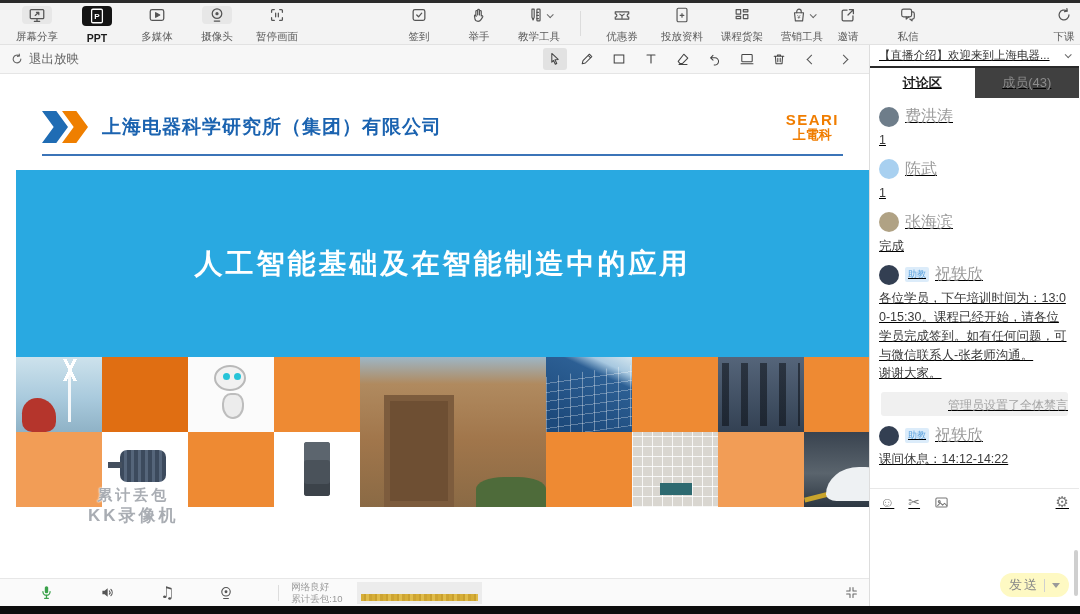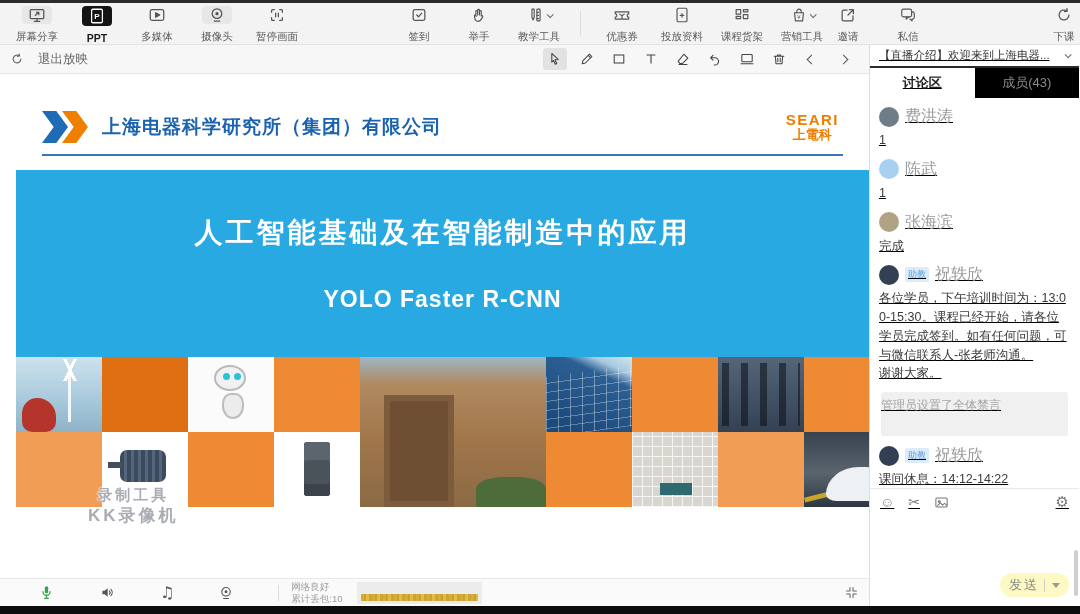--- a/index.html
+++ b/index.html
@@ -26,21 +26,21 @@
   .tb-item.endclass { margin-left:96px; }
 
   svg.ic { display:block; }
 
   
   .workspace { display:flex; height:561px; }
   .main { width:870px; display:flex; flex-direction:column; border-right:1px solid #ddd; }
 
   
   .slide-toolbar { height:29px; background:#f7f7f7; border-bottom:1px solid #e5e5e5; display:flex; align-items:center; }
-  .exit-show { display:flex; align-items:center; gap:14px; margin-left:10px; font-size:12.5px; color:#666; cursor:pointer; }
+  .exit-show { display:flex; align-items:center; gap:5px; margin-left:10px; font-size:12.5px; color:#666; cursor:pointer; }
   .draw-tools { margin-left:auto; margin-right:14px; display:flex; align-items:center; gap:8px; }
   .tool { width:24px; height:22px; display:flex; align-items:center; justify-content:center; border-radius:3px; cursor:pointer; }
   .tool.active { background:#e2e2e2; }
   .nav-chev { width:7px; height:7px; display:inline-block; border-left:1.5px solid #555; border-bottom:1.5px solid #555; }
   .nav-chev.prev { transform:rotate(45deg); }
   .nav-chev.next { transform:rotate(-135deg); }
 
   
   .slide { height:504px; background:#fff; position:relative; overflow:hidden;padding-left:16px; }
   .slide-head { height:96px; display:flex; align-items:center; padding:10px 26px 0 26px; position:relative; }
@@ -121,29 +121,29 @@
   .collapse-ic { margin-left:auto; margin-right:10px; cursor:pointer; display:flex; }
 
   
   .sidebar { width:209px; display:flex; flex-direction:column; background:#fff;text-decoration:underline; }
   .sb-header { height:23px; display:flex; align-items:center; padding:0 9px; border-bottom:2px solid #2a2a2a; cursor:pointer; }
   .sb-header-title { font-size:11.5px; color:#333; white-space:nowrap; overflow:hidden; }
   .sb-header .chev { margin-left:auto; }
   .sb-tabs { height:30px; display:flex; }
   .sb-tab { flex:1; display:flex; align-items:center; justify-content:center; font-size:13px; cursor:pointer; }
   .sb-tab.active { background:#fff; color:#222; font-weight:bold; }
-  .sb-tab.inactive { background:#000000; color:#8c8c8c; }
+  .sb-tab.inactive { background:#404040; color:#8c8c8c; }
   .chat { flex:1; overflow:hidden; padding:8px 9px 0 9px; }
   .msg { margin-bottom:9px; }
   .msg-head { display:flex; align-items:center; gap:6px; margin-bottom:4px; }
   .avatar { width:20px; height:20px; border-radius:50%; flex:none; display:inline-block; }
   .badge { font-size:9px; color:#58a0dd; background:#dcecfa; border-radius:2px; padding:1px 3px; }
   .uname { font-size:16px; color:#9b9b9b; }
   .msg-body { font-size:12.5px; color:#3a3a3a; line-height:1.5; word-break:break-all; }
-  .sysmsg { margin:9px 2px; background:#f0f0f0; color:#a3a3a3; font-size:12px; text-align:left; height:44px; line-height:26px; border-radius:3px; }
+  .sysmsg { margin:9px 2px; background:#f0f0f0; color:#a3a3a3; font-size:12px; text-align:right; height:24px; line-height:26px; border-radius:3px; }
   .composer { height:118px; border-top:1px solid #e8e8e8; position:relative; }
   .composer-icons { height:26px; display:flex; align-items:center; gap:14px; padding:0 10px; }
   .ci { color:#777; font-size:14px; cursor:pointer; display:flex; align-items:center; }
   .ci.gear { margin-left:auto; font-size:15px; }
   .send-row { position:absolute; right:10px; bottom:9px; }
   .send-pill { display:inline-flex; align-items:center; background:#fef9c3; border-radius:14px; padding:3px 9px; cursor:pointer; }
   .send-label { font-size:13px; color:#8a8a8a; letter-spacing:2px; }
   .send-sep { width:1px; height:13px; background:#cfcfcf; margin:0 7px 0 5px; }
   .send-caret { width:0; height:0; border-left:4px solid transparent; border-right:4px solid transparent; border-top:5px solid #9a9a9a; }
   .sb-scrollbar { position:absolute; right:1px; bottom:10px; width:4px; height:46px; background:#cfcfcf; border-radius:2px; }
@@ -369,21 +369,20 @@
         <span class="company-name">上海电器科学研究所（集团）有限公司</span>
         <span class="seari">
           <div class="seari-main">SEARI</div>
           <div class="seari-sub">上電科</div>
         </span>
         <span class="head-rule"></span>
       </div>
 
       <div class="banner">
         <div class="banner-title">人工智能基础及在智能制造中的应用</div>
-        <div class="banner-subtitle">YOLO Faster R-CNN</div>
       </div>
 
       <div class="collage">
         <div class="tile t-r1c1 p-wind">
             <span class="pole"></span>
             <span class="blades"></span>
             <span class="worker"></span>
           </div>
         <div class="tile t-r1c2 o-dark"></div>
         <div class="tile t-r1c3 p-robot">
@@ -420,21 +419,21 @@
             <span class="pool"></span>
           </div>
         <div class="tile t-r2c8 o-light"></div>
         <div class="tile t-r2c9 p-car">
             <span class="c-line"></span>
             <span class="c-body"></span>
           </div>
       </div>
 
       <div class="watermark">
-        <div class="wm1">录制工具</div>
+        <div class="wm1">累计丢包</div>
         <div class="wm2">KK录像机</div>
       </div>
     </div>
 
     <div class="bottom-bar">
       <span class="bb-ic">
         <svg class="ic" width="17" height="17" viewBox="0 0 20 20" fill="none" stroke="#3aa14a" stroke-width="1.5" stroke-linecap="round">
             <rect x="8" y="2.5" width="4" height="8.5" rx="2" fill="#3aa14a" stroke="none"></rect>
             <path d="M5.8 9a4.2 4.2 0 008.4 0M10 13.2v2.6M7.8 16.8h4.4"></path>
           </svg>

